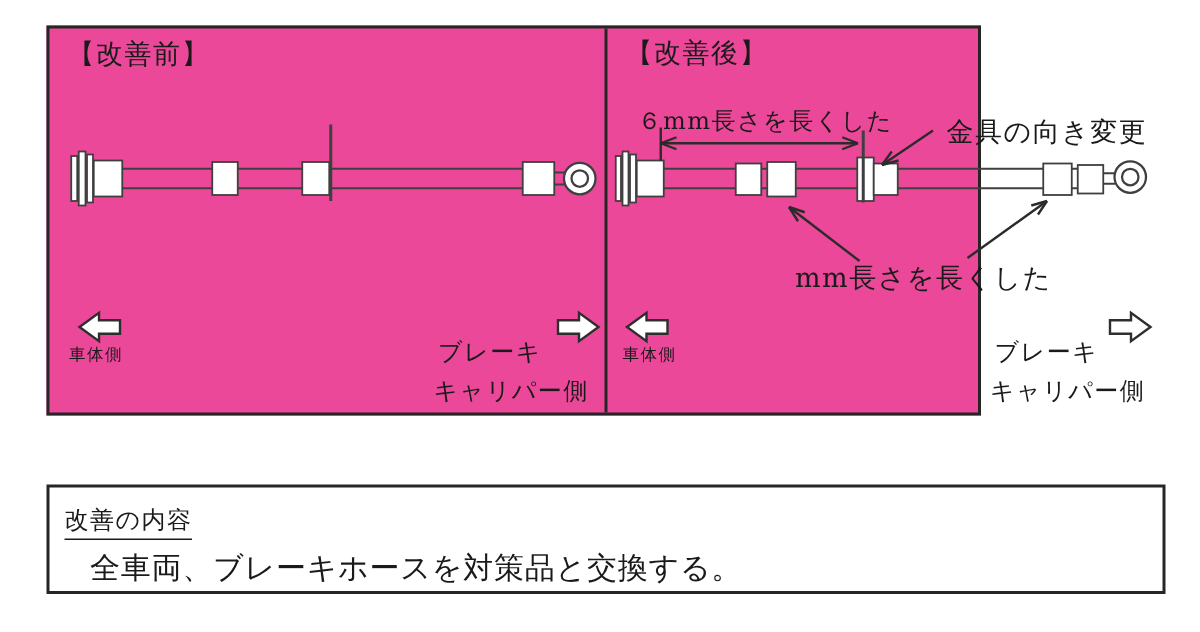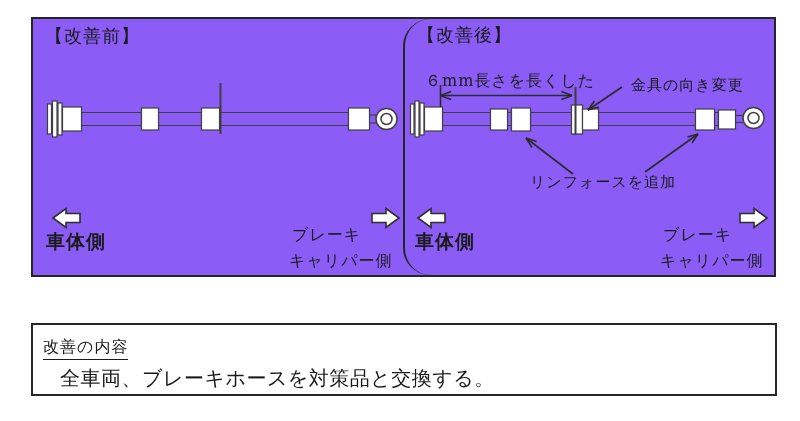--- a/index.html
+++ b/index.html
@@ -2,34 +2,34 @@
 <html><head>
 <meta charset="utf-8">
 <style>
   html,body{margin:0;padding:0;}
   body{
     width:800px;height:421px;position:relative;background:#ffffff;
     font-family:"DejaVu Serif","Liberation Serif",serif;color:#1a1a1a;
     overflow:hidden;
   }
   .figure-box{
-    position:absolute;left:31px;top:17px;width:745px;height:260px;
-    border:2px solid #262626;box-sizing:border-box;background:#8b5cf6;
+    position:absolute;left:31px;top:17px;width:623px;height:260px;
+    border:2px solid #262626;box-sizing:border-box;background:#ec4899;
   }
   .panel{position:absolute;top:0;bottom:0;}
   .panel-before{left:0;width:370px;}
-  .panel-after{left:370px;right:0;border-left:2px solid #262626;border-radius:27px;}
+  .panel-after{left:370px;right:0;border-left:2px solid #262626;}
   .panel svg{position:absolute;left:0;top:0;}
   .panel-title{
     position:absolute;font-size:18px;letter-spacing:1px;white-space:nowrap;
   }
   .jp-label{position:absolute;white-space:nowrap;}
-  .f17{font-size:19px;letter-spacing:1px;font-weight:bold;}
+  .f17{font-size:11px;letter-spacing:1px;}
   .f16{font-size:16px;letter-spacing:1px;}
-  .f15{font-size:15px;letter-spacing:1px;text-align:center;}
+  .f15{font-size:18px;letter-spacing:1px;text-align:center;}
   .summary-box{
     position:absolute;left:31px;top:323px;width:746px;height:73px;
     border:2px solid #262626;box-sizing:border-box;background:#fff;
   }
   .summary-heading{
     position:absolute;left:10px;top:12px;font-size:16px;letter-spacing:1px;
     display:inline-block;border-bottom:1px solid #1a1a1a;padding-bottom:1px;
     white-space:nowrap;
   }
   .summary-body{
@@ -147,21 +147,21 @@
         <line x1="293" y1="115" x2="287" y2="124"></line>
         <line x1="293" y1="115" x2="282.5" y2="118"></line>
       </g>
 
       <polygon class="dir-arrow" points="13,199 26,189.5 26,194.5 40,194.5 40,203.5 26,203.5 26,208.5"></polygon>
       <polygon class="dir-arrow" points="362,199 349,189.5 349,194.5 335,194.5 335,203.5 349,203.5 349,208.5"></polygon>
     </svg>
     <div class="panel-title" style="left:12px;top:4px;">【改善後】</div>
     <div class="jp-label f16" style="left:20px;top:40px;margin-top:12px;">６mm長さを長くした</div>
     <div class="jp-label f15" style="left:226px;top:57px;">金具の向き変更</div>
-    <div class="jp-label f15" style="left:125px;top:154px;">リンフォースを追加</div>
+    <div class="jp-label f15" style="left:125px;top:154px;">mm長さを長くした</div>
     <div class="jp-label f17" style="left:10px;top:210px;">車体側</div>
     <div class="jp-label f16" style="left:258px;top:206px;">ブレーキ</div>
     <div class="jp-label f16" style="left:255px;top:232px;">キャリパー側</div>
   </div>
 </div>
 
 <div class="summary-box">
   <div class="summary-heading">改善の内容</div>
   <div class="summary-body">全車両、ブレーキホースを対策品と交換する。</div>
 </div>

